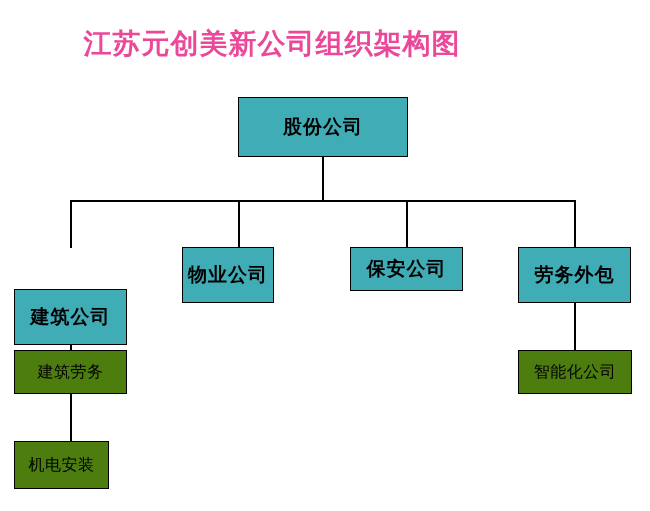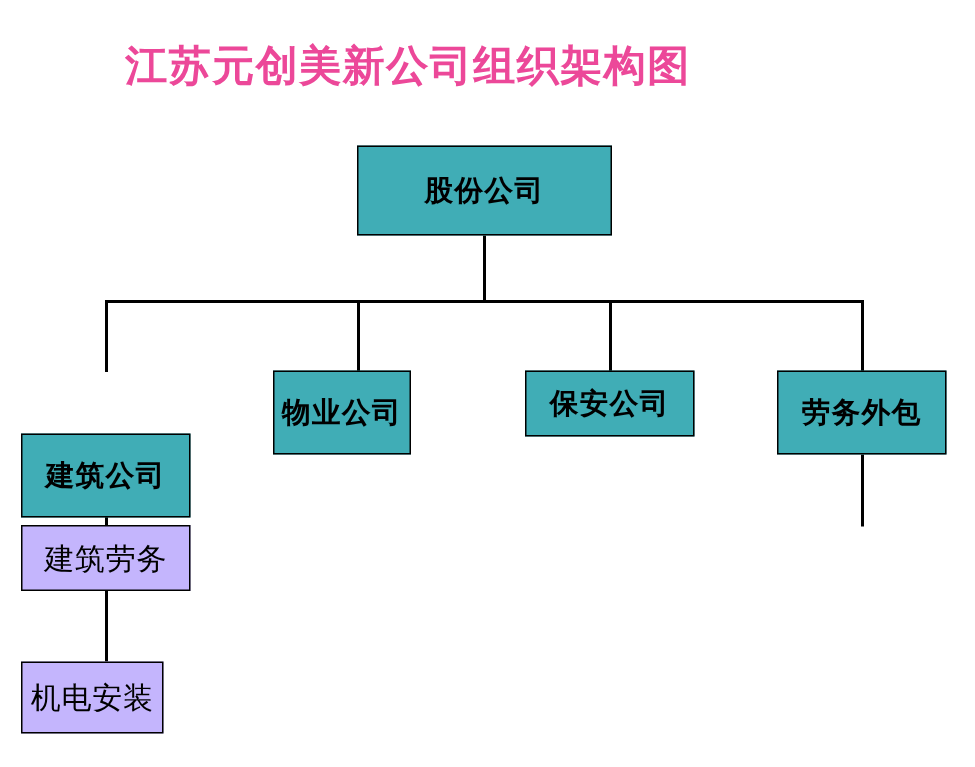--- a/index.html
+++ b/index.html
@@ -46,23 +46,23 @@
     white-space: nowrap;
   }
   .node-primary {
     background: #40adb6;
     border: 1.5px solid #000000;
     font-size: 19px;
     font-weight: bold;
     letter-spacing: 1px;
   }
   .node-leaf {
-    background: #c4b5fd;
+    background: #4d7c0f;
     border: 1.2px solid #000000;
-    font-size: 20px;
+    font-size: 16px;
     font-weight: normal;
     letter-spacing: 0.5px;
   }
 
   
   .line {
     position: absolute;
     background: #000000;
   }
   .line-v { width: 1.6px; }
@@ -109,14 +109,17 @@
   </div>
 
   <div class="node node-leaf" style="left:14px; top:350px; width:113px; height:44px;">
     <span>建筑劳务</span>
   </div>
 
   <div class="node node-leaf" style="left:14px; top:441px; width:95px; height:48px;">
     <span>机电安装</span>
   </div>
 
+  <div class="node node-leaf" style="left:518px; top:350px; width:114px; height:44px;">
+    <span>智能化公司</span>
+  </div>
 
 </div>
 
 </body></html>

